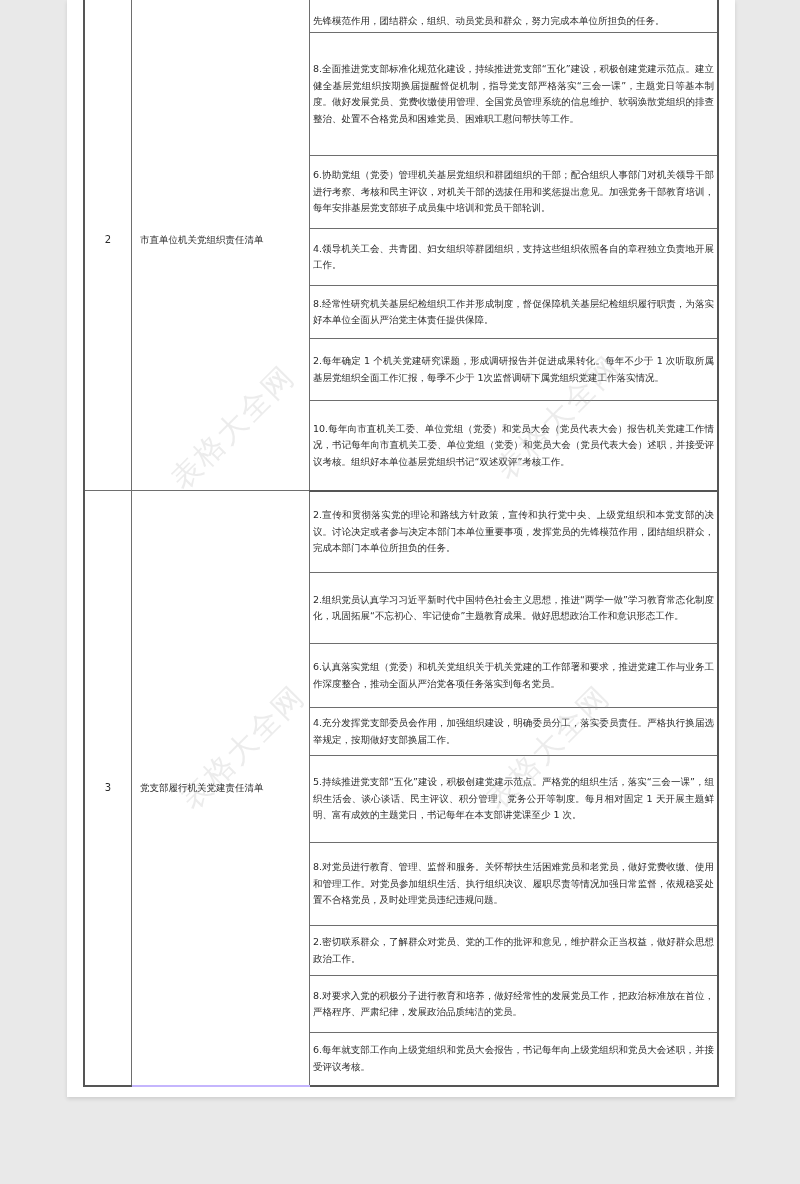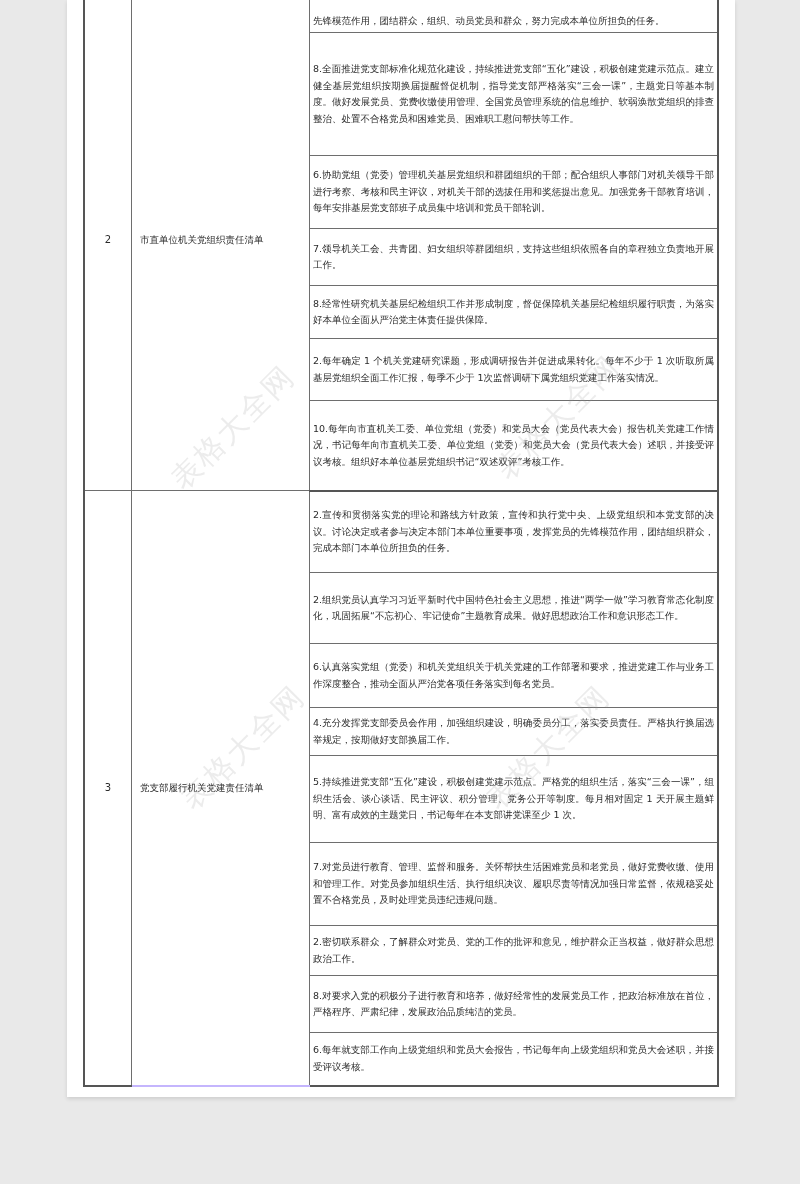--- a/index.html
+++ b/index.html
@@ -52,21 +52,21 @@
         <td class="cat" rowspan="7">市直单位机关党组织责任清单</td>
         <td class="item outer-right" style="vertical-align:bottom">先锋模范作用，团结群众，组织、动员党员和群众，努力完成本单位所担负的任务。</td>
       </tr>
       <tr style="height:123px">
         <td class="item outer-right">8.全面推进党支部标准化规范化建设，持续推进党支部“五化”建设，积极创建党建示范点。建立健全基层党组织按期换届提醒督促机制，指导党支部严格落实“三会一课”，主题党日等基本制度。做好发展党员、党费收缴使用管理、全国党员管理系统的信息维护、软弱涣散党组织的排查整治、处置不合格党员和困难党员、困难职工慰问帮扶等工作。</td>
       </tr>
       <tr style="height:73px">
         <td class="item outer-right">6.协助党组（党委）管理机关基层党组织和群团组织的干部；配合组织人事部门对机关领导干部进行考察、考核和民主评议，对机关干部的选拔任用和奖惩提出意见。加强党务干部教育培训，每年安排基层党支部班子成员集中培训和党员干部轮训。</td>
       </tr>
       <tr style="height:57px">
-        <td class="item outer-right">7.领导机关工会、共青团、妇女组织等群团组织，支持这些组织依照各自的章程独立负责地开展工作。</td>
+        <td class="item outer-right">4.领导机关工会、共青团、妇女组织等群团组织，支持这些组织依照各自的章程独立负责地开展工作。</td>
       </tr>
       <tr style="height:53px">
         <td class="item outer-right">8.经常性研究机关基层纪检组织工作并形成制度，督促保障机关基层纪检组织履行职责，为落实好本单位全面从严治党主体责任提供保障。</td>
       </tr>
       <tr style="height:62px">
         <td class="item outer-right">2.每年确定 1 个机关党建研究课题，形成调研报告并促进成果转化。每年不少于 1 次听取所属基层党组织全面工作汇报，每季不少于 1次监督调研下属党组织党建工作落实情况。</td>
       </tr>
       <tr class="last-of-group" style="height:90px">
         <td class="item outer-right">10.每年向市直机关工委、单位党组（党委）和党员大会（党员代表大会）报告机关党建工作情况，书记每年向市直机关工委、单位党组（党委）和党员大会（党员代表大会）述职，并接受评议考核。组织好本单位基层党组织书记“双述双评”考核工作。</td>
       </tr>
@@ -82,21 +82,21 @@
       <tr style="height:64px">
         <td class="item outer-right">6.认真落实党组（党委）和机关党组织关于机关党建的工作部署和要求，推进党建工作与业务工作深度整合，推动全面从严治党各项任务落实到每名党员。</td>
       </tr>
       <tr style="height:48px">
         <td class="item outer-right">4.充分发挥党支部委员会作用，加强组织建设，明确委员分工，落实委员责任。严格执行换届选举规定，按期做好支部换届工作。</td>
       </tr>
       <tr style="height:87px">
         <td class="item outer-right">5.持续推进党支部“五化”建设，积极创建党建示范点。严格党的组织生活，落实“三会一课”，组织生活会、谈心谈话、民主评议、积分管理、党务公开等制度。每月相对固定 1 天开展主题鲜明、富有成效的主题党日，书记每年在本支部讲党课至少 1 次。</td>
       </tr>
       <tr style="height:83px">
-        <td class="item outer-right">7.对党员进行教育、管理、监督和服务。关怀帮扶生活困难党员和老党员，做好党费收缴、使用和管理工作。对党员参加组织生活、执行组织决议、履职尽责等情况加强日常监督，依规稳妥处置不合格党员，及时处理党员违纪违规问题。</td>
+        <td class="item outer-right">8.对党员进行教育、管理、监督和服务。关怀帮扶生活困难党员和老党员，做好党费收缴、使用和管理工作。对党员参加组织生活、执行组织决议、履职尽责等情况加强日常监督，依规稳妥处置不合格党员，及时处理党员违纪违规问题。</td>
       </tr>
       <tr style="height:50px">
         <td class="item outer-right">2.密切联系群众，了解群众对党员、党的工作的批评和意见，维护群众正当权益，做好群众思想政治工作。</td>
       </tr>
       <tr style="height:57px">
         <td class="item outer-right">8.对要求入党的积极分子进行教育和培养，做好经常性的发展党员工作，把政治标准放在首位，严格程序、严肃纪律，发展政治品质纯洁的党员。</td>
       </tr>
       <tr class="last-of-group" style="height:53px">
         <td class="item outer-right">6.每年就支部工作向上级党组织和党员大会报告，书记每年向上级党组织和党员大会述职，并接受评议考核。</td>
       </tr>

